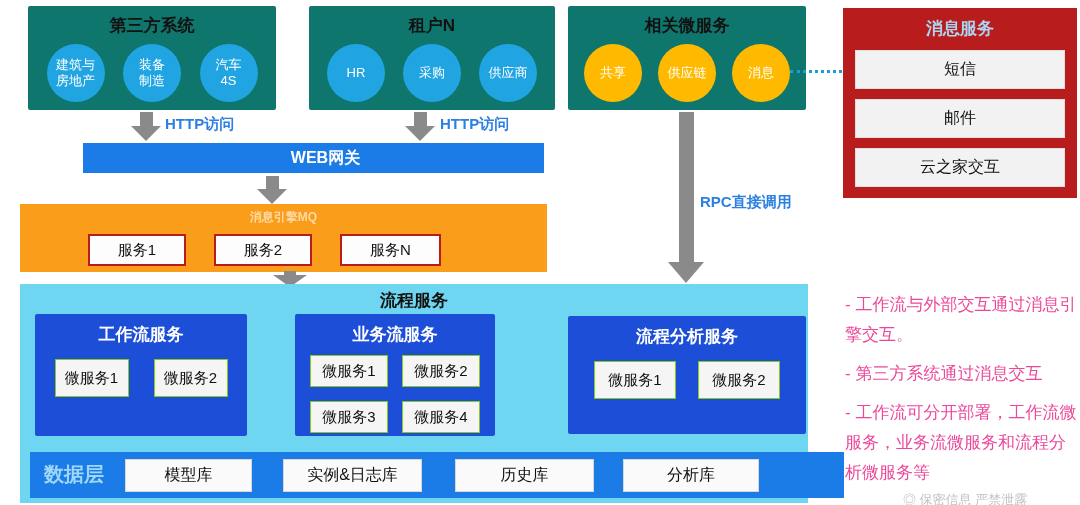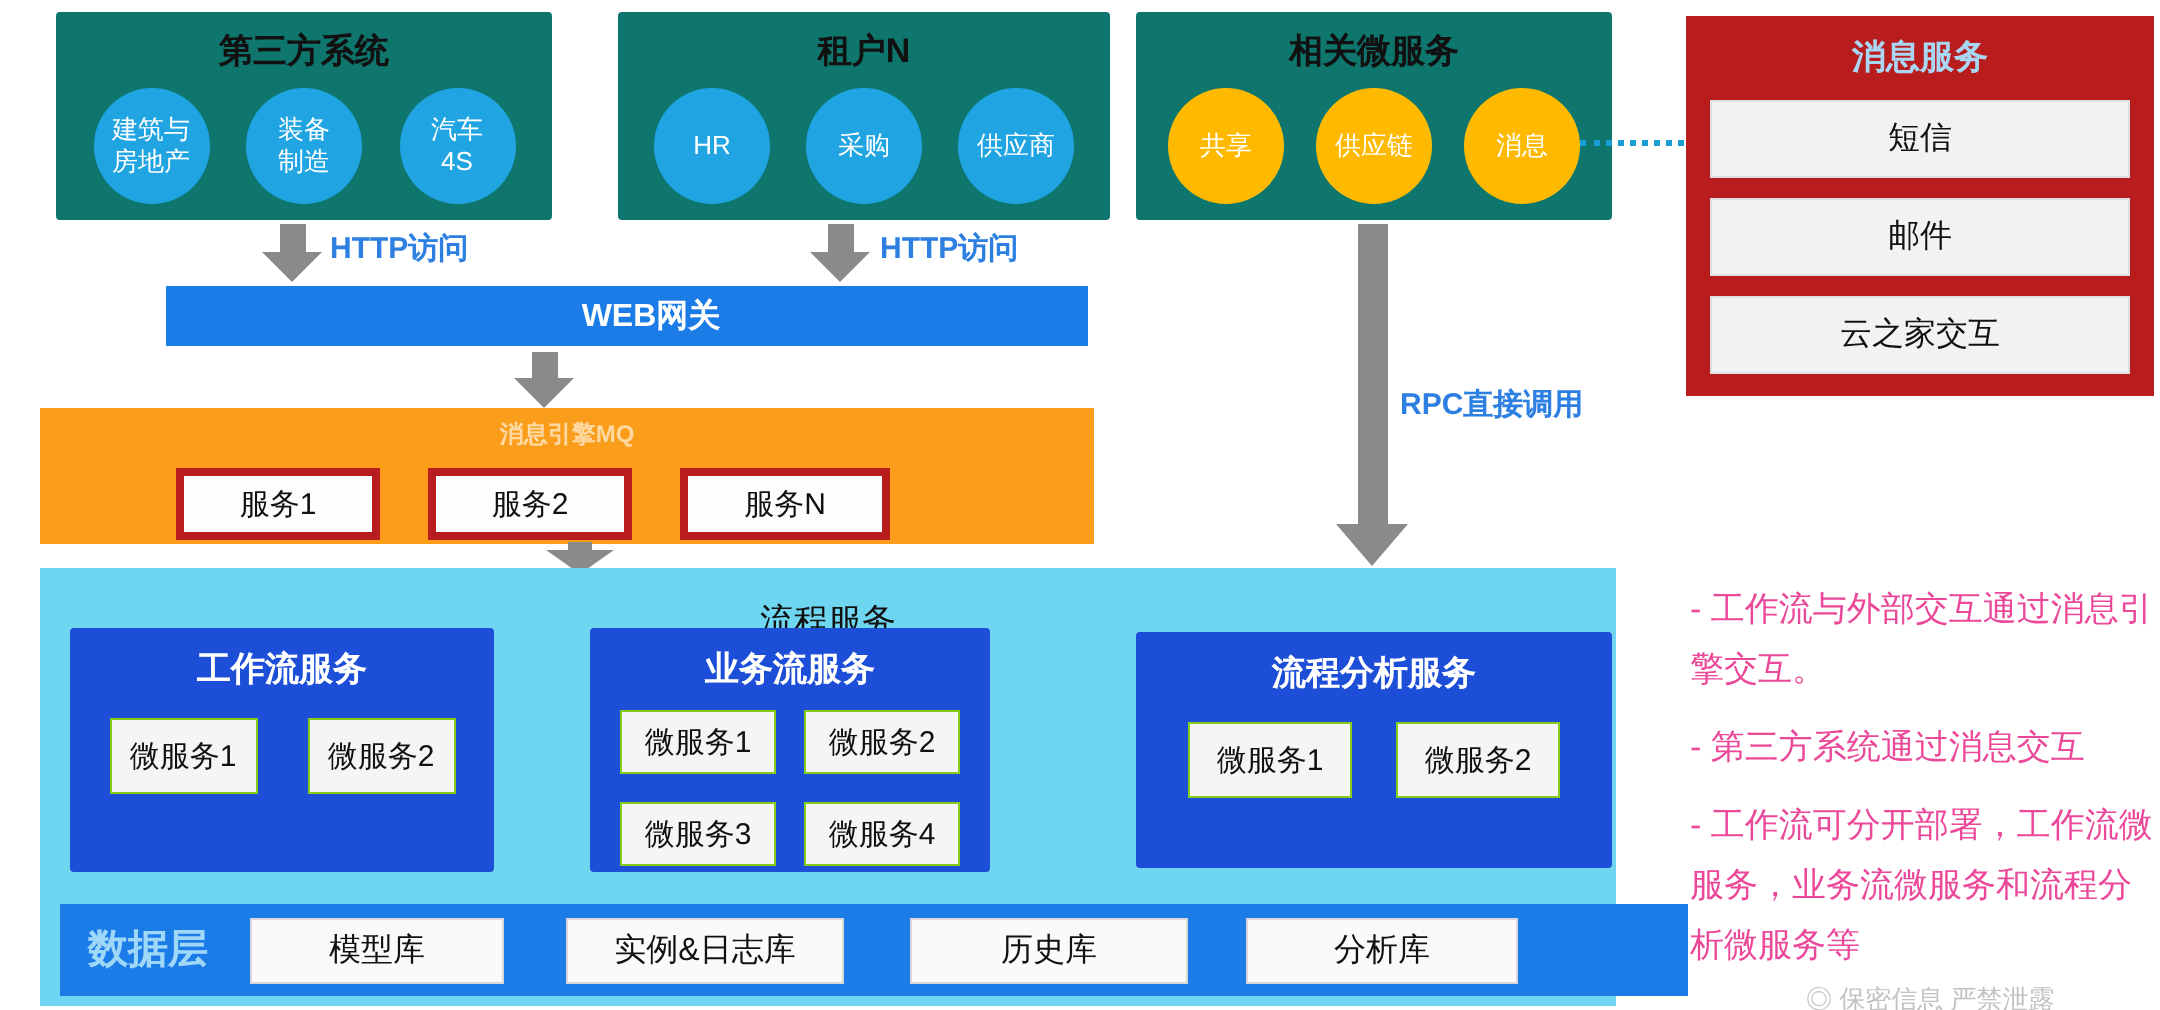--- a/index.html
+++ b/index.html
@@ -26,25 +26,25 @@
   .arr-head{width:0;height:0;border-left:15px solid transparent;border-right:15px solid transparent;
             border-top:15px solid #8a8a8a;}
   .flow-label{position:absolute;color:#2d80e2;font-weight:bold;font-size:15px;white-space:nowrap;}
   .dotted-line{position:absolute;left:790px;top:70px;width:52px;border-top:3px dotted #1a9ed8;}
   
   .gateway{position:absolute;left:83px;top:143px;width:437px;height:30px;background:#1b7ce8;
            color:#fff;font-weight:bold;font-size:16px;display:flex;align-items:center;justify-content:center;padding-left:24px;}
   
   .mq{position:absolute;left:20px;top:204px;width:527px;height:68px;background:#f99d1b;}
   .mq-title{text-align:center;color:#ffd9a2;font-weight:bold;font-size:12px;padding-top:5px;}
-  .mq-svc{position:absolute;top:30px;height:28px;background:#fdfdfd;border:4px solid #b91c1c;
+  .mq-svc{position:absolute;top:30px;height:28px;background:#fdfdfd;border:2px solid #b91c1c;
           display:flex;align-items:center;justify-content:center;font-size:15px;color:#111;}
   
   .process{position:absolute;left:20px;top:284px;width:788px;height:219px;background:#6ed6f1;}
-  .process-title{text-align:center;font-weight:normal;font-size:17px;color:#111;padding-top:15px;}
+  .process-title{text-align:center;font-weight:bold;font-size:17px;color:#111;padding-top:5px;}
   .svc-box{position:absolute;top:30px;height:122px;background:#1d4ed8;border-radius:2px;}
   .svc-box-title{text-align:center;color:#ffffff;font-weight:bold;font-size:17px;padding-top:9px;}
   .micro-row{display:flex;justify-content:center;gap:25px;margin-top:13px;flex-wrap:wrap;}
   .micro{background:#f5f5f5;border:1px solid #84cc16;display:flex;align-items:center;justify-content:center;
          font-size:15px;color:#111;}
   .micro.w1{width:72px;height:36px;}
   .micro.grid{width:76px;height:30px;}
   .micro-grid{display:flex;flex-wrap:wrap;justify-content:center;gap:14px;margin-top:9px;padding:0 10px;}
   
   .data-layer{position:absolute;left:10px;top:168px;width:766px;height:46px;background:#1b7ce8;padding-left:48px;}

